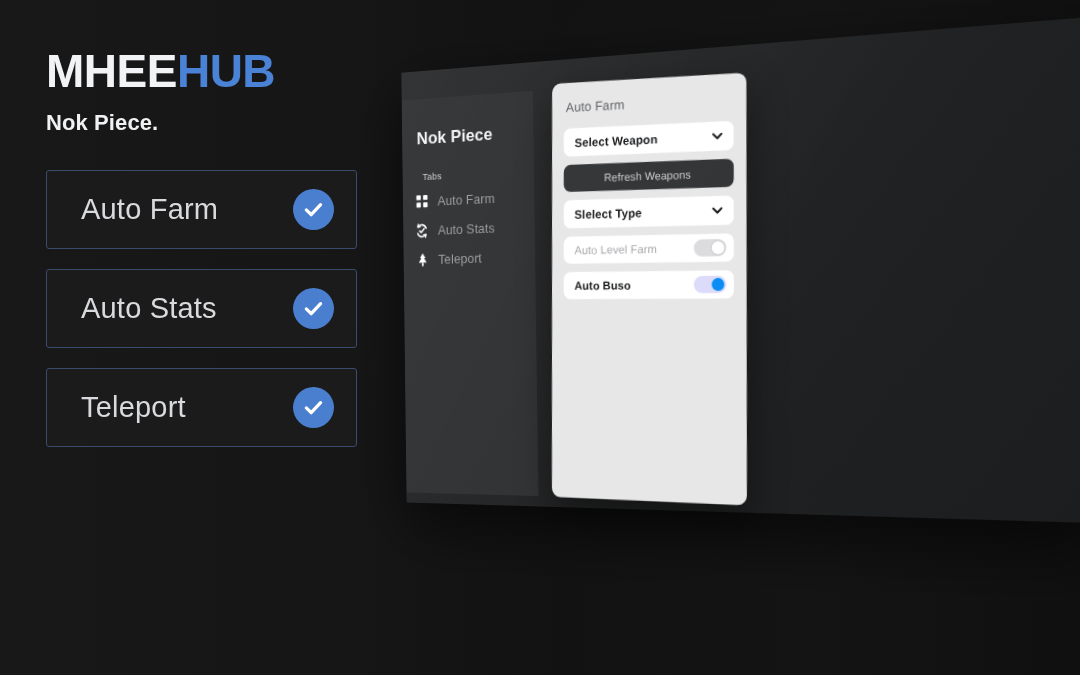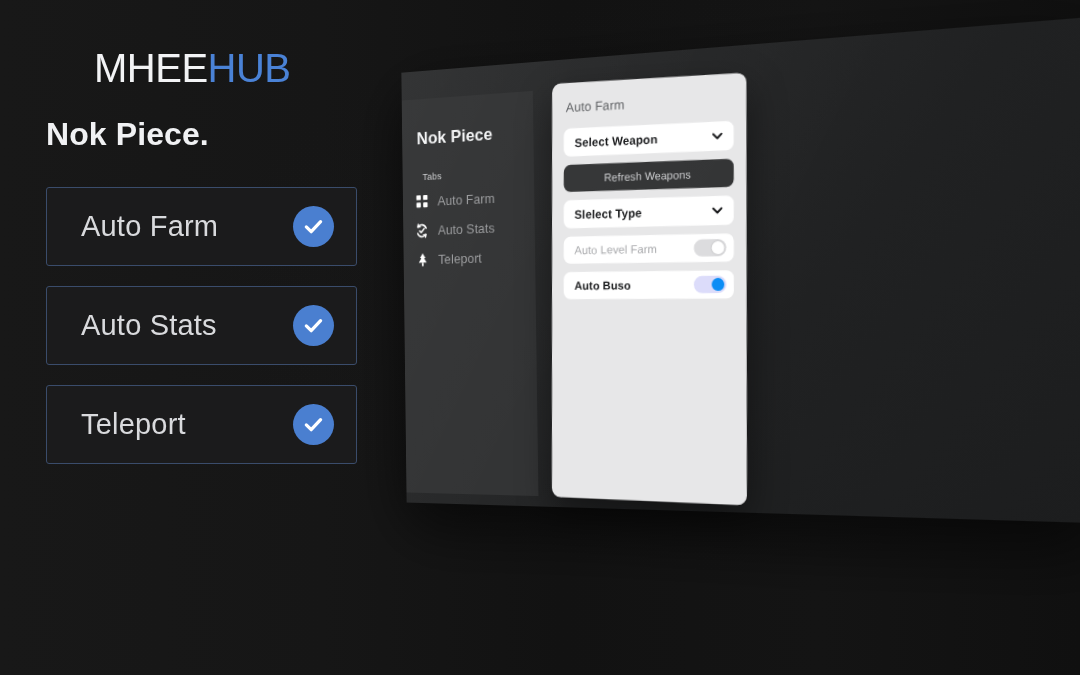--- a/index.html
+++ b/index.html
@@ -44,33 +44,32 @@
   .left-col {
     position: absolute;
     left: 0; top: 0;
     width: 372px;
     height: 675px;
     z-index: 5;
     padding: 48px 0 0 46px;
   }
 
   .logo {
-    font-size: 40px;
-    font-weight: 400;
+    font-size: 46px;
+    font-weight: 700;
     letter-spacing: -0.5px;
     line-height: 1;
     white-space: nowrap;
-    margin-left: 48px;
   }
   .logo .part-a { color: #f2f3f5; }
   .logo .part-b { color: #4a82d6; }
 
   .tagline {
-    margin-top: 28px;
-    font-size: 32px;
+    margin-top: 16px;
+    font-size: 22px;
     font-weight: 700;
     color: #f0f1f3;
     letter-spacing: 0.1px;
   }
 
   .cards {
     margin-top: 34px;
     display: flex;
     flex-direction: column;
     gap: 20px;

